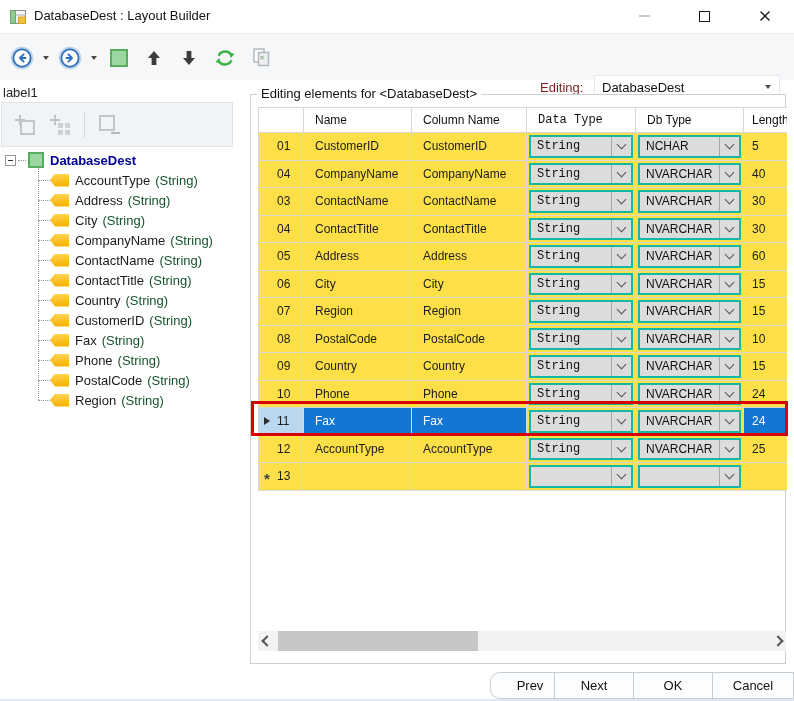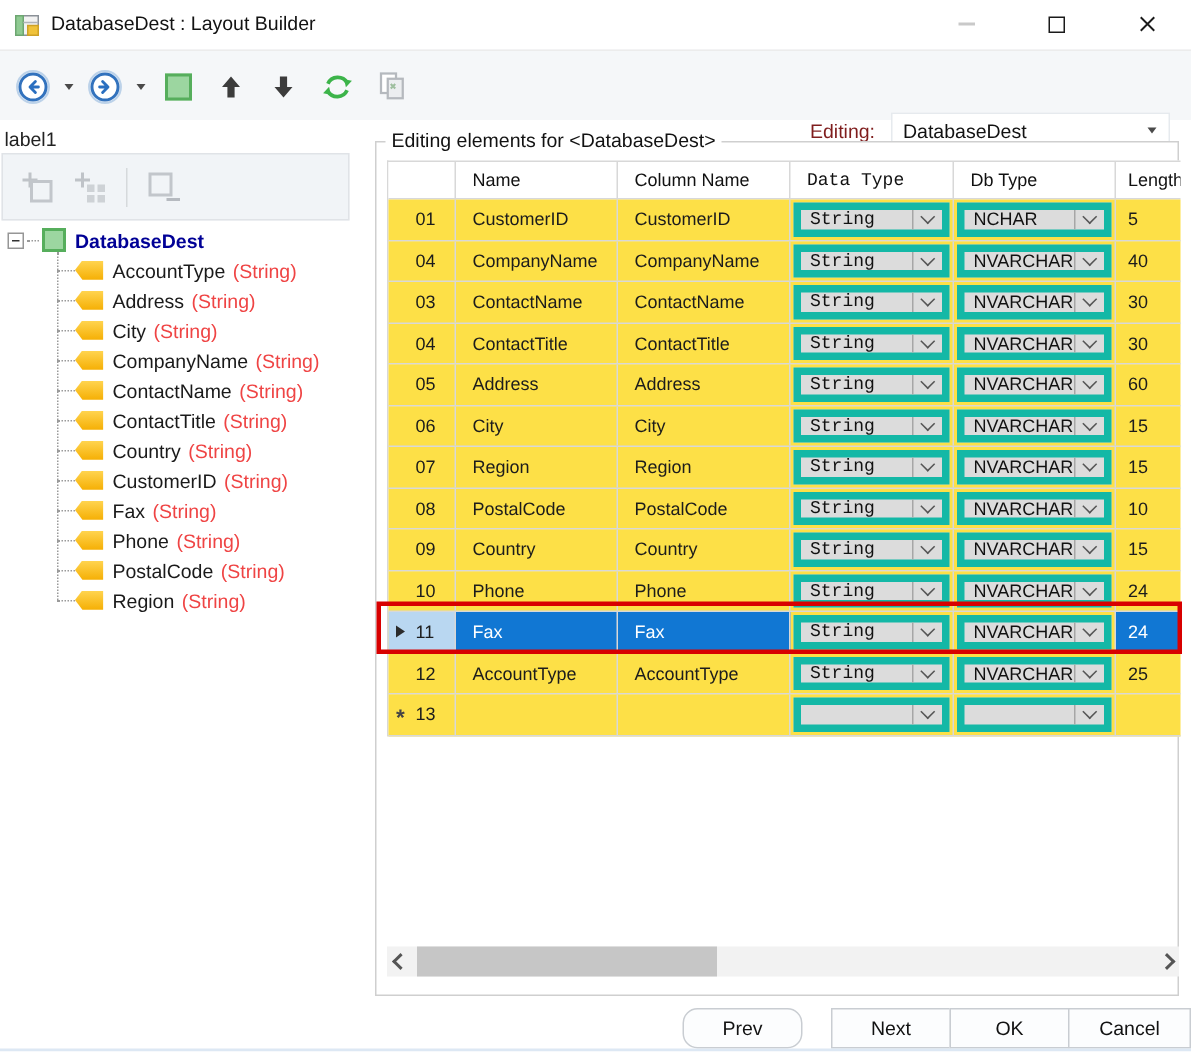--- a/index.html
+++ b/index.html
@@ -44,55 +44,55 @@
   .expander::after{content:"";position:absolute;left:2px;top:4px;width:5px;height:1px;background:#333;}
   .root-stub{width:8px;border-top:1px dotted #9a9a9a;margin-left:2px;}
   .root-icon{width:12px;height:12px;border:2px solid #56ae5c;background:#9cd6a0;margin-left:2px;}
   .root-label{margin-left:6px;font-size:13px;font-weight:bold;color:#000096;}
   .tree-items{position:relative;}
   .tree-items::before{content:"";position:absolute;left:36px;top:-2px;bottom:10px;border-left:1px dotted #9a9a9a;}
   .tree-item{display:flex;align-items:center;height:20px;padding-left:36px;}
   .h-stub{width:12px;border-top:1px dotted #9a9a9a;}
   .field-icon{width:19px;height:13px;background:linear-gradient(180deg,#ffd44f 0%,#f5ae02 100%);clip-path:polygon(0% 50%,26% 0%,100% 0%,100% 100%,26% 100%);}
   .item-name{margin-left:6px;font-size:13px;color:#1a1a1a;white-space:nowrap;}
-  .item-type{margin-left:5px;font-size:13px;color:#ef4444;white-space:nowrap;}
+  .item-type{margin-left:5px;font-size:13px;color:#14532d;white-space:nowrap;}
   
   .groupbox{position:absolute;left:250px;top:94px;width:536px;height:570px;border:1px solid #cfcfcf;box-sizing:border-box;background:#fff;}
   .group-title{position:absolute;left:6px;top:-9px;background:#fff;padding:0 4px;font-size:13px;color:#121212;white-space:nowrap;}
   .grid{position:absolute;left:7px;top:12px;width:528px;border-left:1px solid #d8d8d8;border-top:1px solid #d8d8d8;box-sizing:content-box;background:#fff;}
   .g-header{display:flex;height:24px;border-bottom:1px solid #d8d8d8;background:#fff;}
   .g-row{display:flex;height:27.5px;border-bottom:1px solid #d8d8d8;background:#fde047;box-sizing:border-box;}
   .gc{box-sizing:border-box;border-right:1px solid #d8d8d8;display:flex;align-items:center;overflow:hidden;white-space:nowrap;font-size:12px;color:#1c1c1c;}
   .gc-rowhdr{width:45px;padding-left:5px;}
   .gc-name{width:108px;padding-left:11px;}
   .gc-colname{width:115px;padding-left:11px;}
   .gc-datatype{width:109px;padding:2px;font-family:Liberation Mono, monospace;}
   .gc-dbtype{width:108px;padding:2px;}
   .gc-length{width:43px;padding-left:8px;border-right:none;}
   .hc{font-size:12px;color:#111;}
   .ind-slot{width:13px;display:flex;align-items:center;justify-content:flex-start;flex:none;}
   .row-arrow{width:0;height:0;border-top:4.5px solid transparent;border-bottom:4.5px solid transparent;border-left:6.5px solid #2b2b2b;}
   .row-star{font-size:15px;font-weight:bold;color:#444;line-height:1;margin-top:5px;}
-  .combo{flex:1;height:100%;background:var(--combo-bg,#dcdcdc);border:5px solid #14b8a6;display:flex;align-items:stretch;box-sizing:border-box;}
+  .combo{flex:1;height:100%;background:var(--combo-bg,#dcdcdc);border:2px solid #14b8a6;display:flex;align-items:stretch;box-sizing:border-box;}
   .combo-text{flex:1;display:flex;align-items:center;padding-left:6px;font-size:12px;color:#111;overflow:hidden;}
   .combo-btn{width:19px;border-left:1px solid #a6a6a6;display:flex;align-items:center;justify-content:center;flex:none;}
   .chev{width:6px;height:6px;border-right:1.7px solid #555;border-bottom:1.7px solid #555;transform:rotate(45deg);margin-top:-3px;}
   .g-row.sel .gc-name,.g-row.sel .gc-colname,.g-row.sel .gc-length{background:var(--sel,#1177d3);color:#fff;}
   .g-row.sel .gc-rowhdr{background:var(--selhdr,#b9d7f1);}
   .annotation{position:absolute;left:251px;top:401px;width:537px;height:35px;border:3px solid var(--ann,#d80000);box-sizing:border-box;pointer-events:none;z-index:5;}
   
   .hscroll{position:absolute;left:7px;top:536px;width:528px;height:20px;background:#f2f2f2;display:flex;align-items:center;}
   .scroll-btn{width:17px;height:20px;display:flex;align-items:center;justify-content:center;flex:none;}
   .chev-l{width:6px;height:6px;border-left:2px solid #555;border-bottom:2px solid #555;transform:rotate(45deg);}
   .chev-r{width:6px;height:6px;border-right:2px solid #555;border-top:2px solid #555;transform:rotate(45deg);}
   .scroll-thumb{width:200px;height:20px;background:#c6c6c6;margin-left:3px;}
   .scroll-spacer{flex:1;}
   
   .footer-btn{position:absolute;top:672px;height:27px;background:#fcfdfe;border:1px solid #c9cdd2;box-sizing:border-box;font-size:13px;display:flex;align-items:center;justify-content:center;color:#121212;}
-  #btn-prev{left:455px;width:80px;border-radius:10px;}
+  #btn-prev{left:490px;width:80px;border-radius:10px;}
   #btn-next{left:554px;width:80px;}
   #btn-ok{left:633px;width:80px;}
   #btn-cancel{left:712px;width:82px;}
   .bottom-line{position:absolute;left:0;top:699px;width:794px;height:2px;background:#dde8f4;}
 </style>
 </head>
 <body>
 
 <div class="titlebar">
   <svg class="app-icon" viewBox="0 0 18 18">

